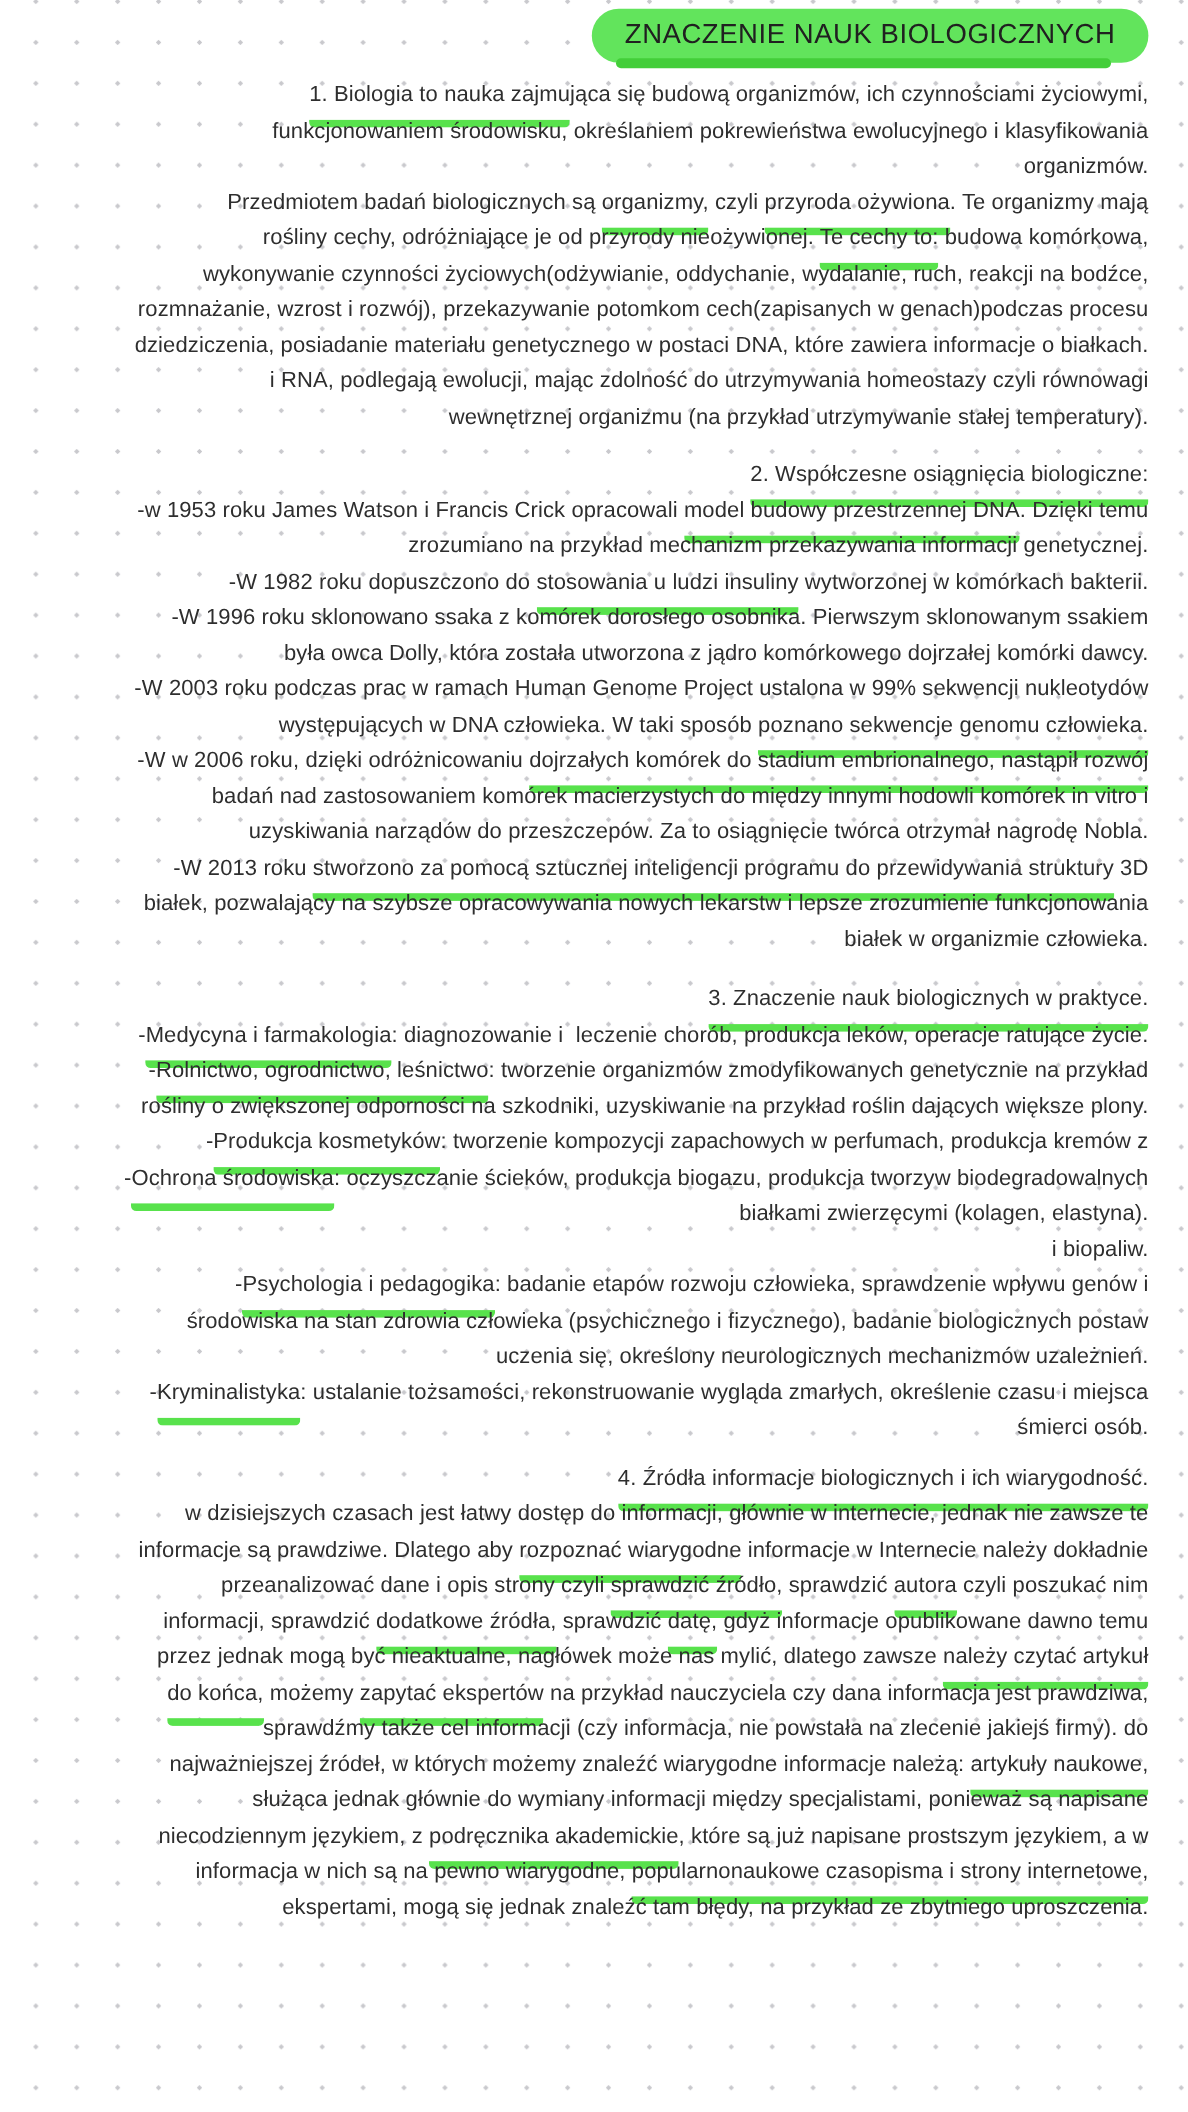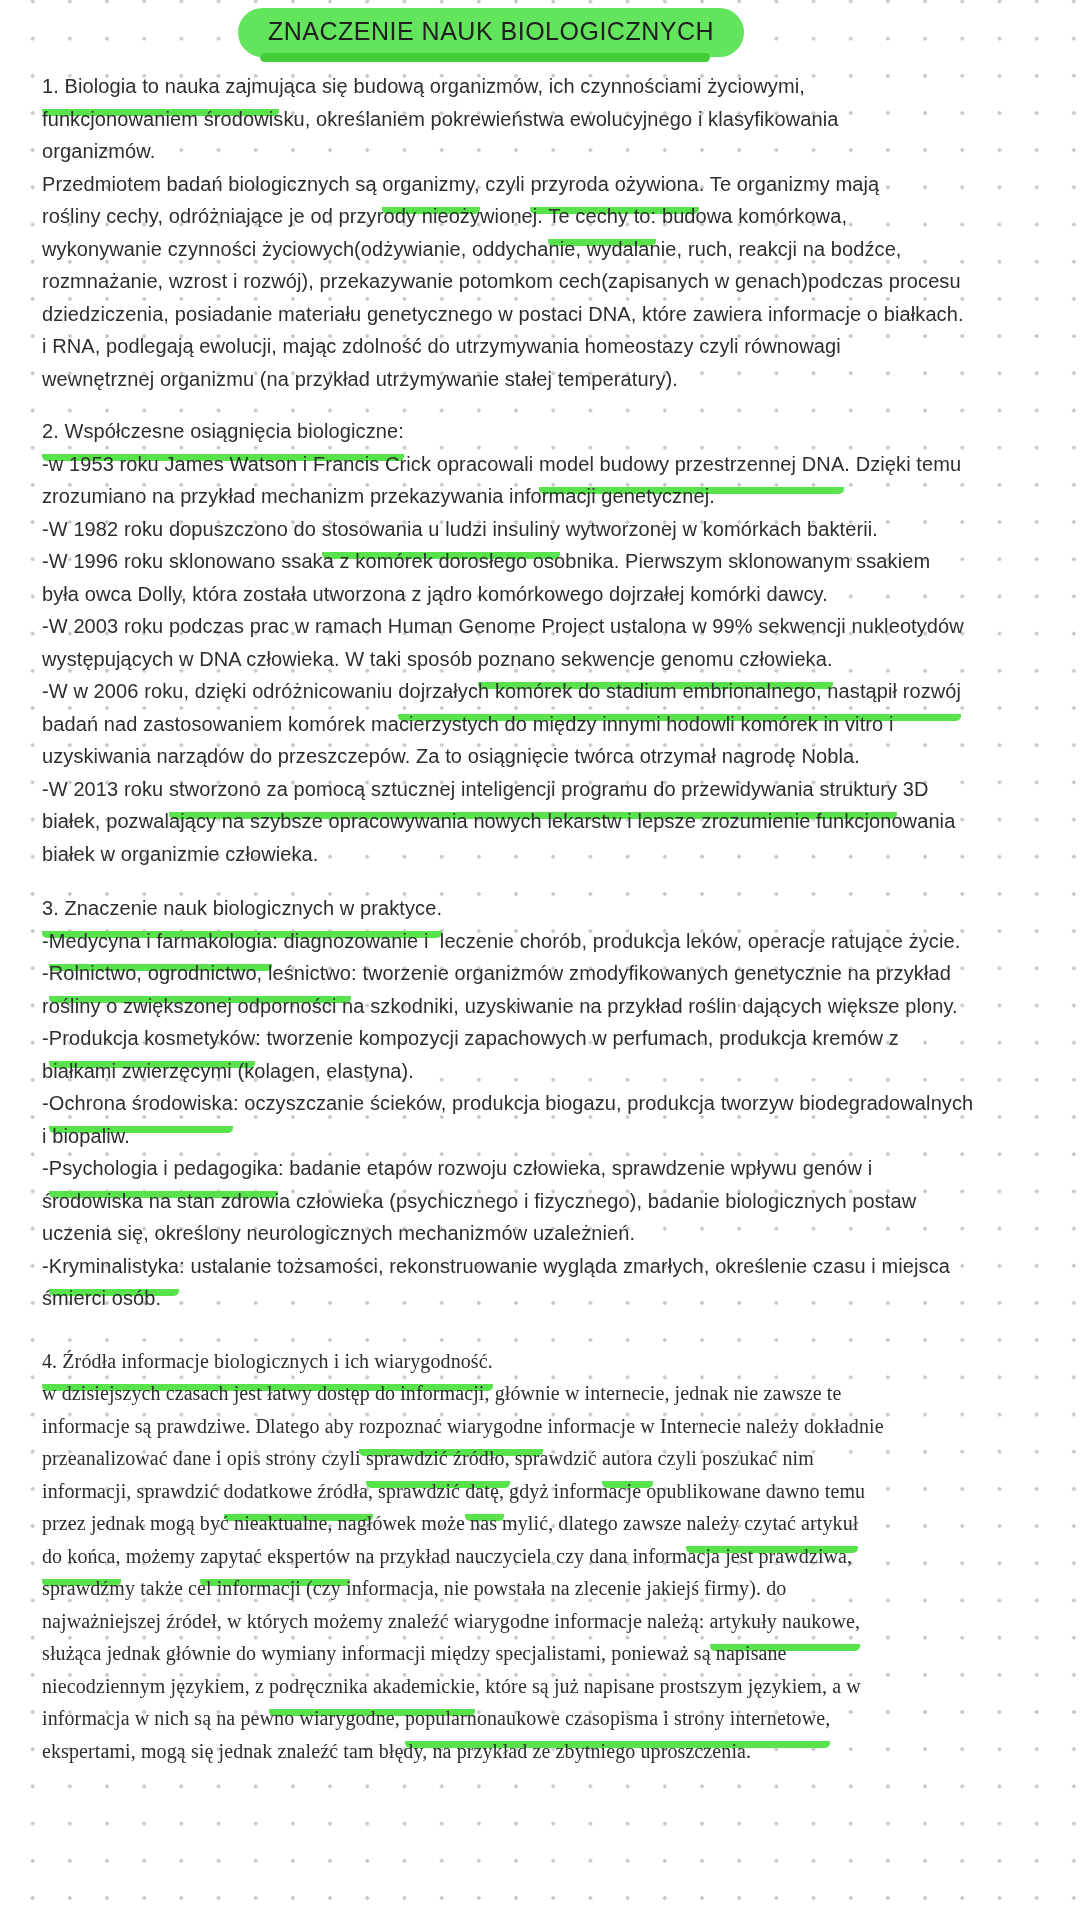--- a/index.html
+++ b/index.html
@@ -15,20 +15,21 @@
     background-color: #ffffff;
     background-image: radial-gradient(circle, var(--dot, #c9c9cd) 1.8px, transparent 2.1px);
     background-size: 37.2px 37.2px;
     background-position: 14px 20px;
   }
   .page {
     width: 1080px;
     height: 1920px;
     box-sizing: border-box;
     padding: 8px 36px 0 42px;
+    text-align: right;
   }
   .title-row {
     height: 54px;
     padding-left: 196px;
   }
   .title-pill {
     display: inline-block;
     position: relative;
     background: var(--title-bg, #62e45c);
     border-radius: 26px;
@@ -46,21 +47,21 @@
     height: 9px;
     border-radius: 5px;
     background: var(--title-bar, #43ce39);
   }
   .notes-body {
     margin-top: 8px;
   }
   .section { margin-top: 0; }
   .section:nth-of-type(2) { margin-top: 20px; }
   .section:nth-of-type(3) { margin-top: 22px; }
-  .section:nth-of-type(4) { margin-top: 30px; font-family: Liberation Serif, serif; }
+  .section:nth-of-type(4) { margin-top: 13px; }
   .line {
     height: 32.5px;
     line-height: 32.5px;
     font-size: 20px;
     white-space: pre;
     letter-spacing: 0.1px;
   }
   .seg { border-radius: 4px; }
   .seg.hl {
     background-image: linear-gradient(var(--hl, #58e24c), var(--hl, #58e24c));
@@ -106,22 +107,22 @@
         <div class="line"><span class="seg">-W 2013 roku </span><span class="seg hl">stworzono za pomocą sztucznej inteligencji programu do przewidywania struktury</span><span class="seg"> 3D</span></div>
         <div class="line"><span class="seg">białek, pozwalający na szybsze opracowywania nowych lekarstw i lepsze zrozumienie funkcjonowania</span></div>
         <div class="line"><span class="seg">białek w organizmie człowieka.</span></div>
       </div>
       <div class="section">
         <div class="line"><span class="seg hl">3. Znaczenie nauk biologicznych w praktyce.</span></div>
         <div class="line"><span class="seg">-</span><span class="seg hl">Medycyna i farmakologia</span><span class="seg">: diagnozowanie i  leczenie chorób, produkcja leków, operacje ratujące życie.</span></div>
         <div class="line"><span class="seg">-</span><span class="seg hl">Rolnictwo, ogrodnictwo, leśnictwo</span><span class="seg">: tworzenie organizmów zmodyfikowanych genetycznie na przykład</span></div>
         <div class="line"><span class="seg">rośliny o zwiększonej odporności na szkodniki, uzyskiwanie na przykład roślin dających większe plony.</span></div>
         <div class="line"><span class="seg">-</span><span class="seg hl">Produkcja kosmetyków</span><span class="seg">: tworzenie kompozycji zapachowych w perfumach, produkcja kremów z</span></div>
+        <div class="line"><span class="seg">-</span><span class="seg hl">Ochrona środowiska</span><span class="seg">: oczyszczanie ścieków, produkcja biogazu, produkcja tworzyw biodegradowalnych</span></div>
         <div class="line"><span class="seg">białkami zwierzęcymi (kolagen, elastyna).</span></div>
-        <div class="line"><span class="seg">-</span><span class="seg hl">Ochrona środowiska</span><span class="seg">: oczyszczanie ścieków, produkcja biogazu, produkcja tworzyw biodegradowalnych</span></div>
         <div class="line"><span class="seg">i biopaliw.</span></div>
         <div class="line"><span class="seg">-</span><span class="seg hl">Psychologia i pedagogika</span><span class="seg">: badanie etapów rozwoju człowieka, sprawdzenie wpływu genów i</span></div>
         <div class="line"><span class="seg">środowiska na stan zdrowia człowieka (psychicznego i fizycznego), badanie biologicznych postaw</span></div>
         <div class="line"><span class="seg">uczenia się, określony neurologicznych mechanizmów uzależnień.</span></div>
         <div class="line"><span class="seg">-</span><span class="seg hl">Kryminalistyka</span><span class="seg">: ustalanie tożsamości, rekonstruowanie wygląda zmarłych, określenie czasu i miejsca</span></div>
         <div class="line"><span class="seg">śmierci osób.</span></div>
       </div>
       <div class="section">
         <div class="line"><span class="seg hl">4. Źródła informacje biologicznych i ich wiarygodność.</span></div>
         <div class="line"><span class="seg">w dzisiejszych czasach jest łatwy dostęp do informacji, głównie w internecie, jednak nie zawsze te</span></div>

